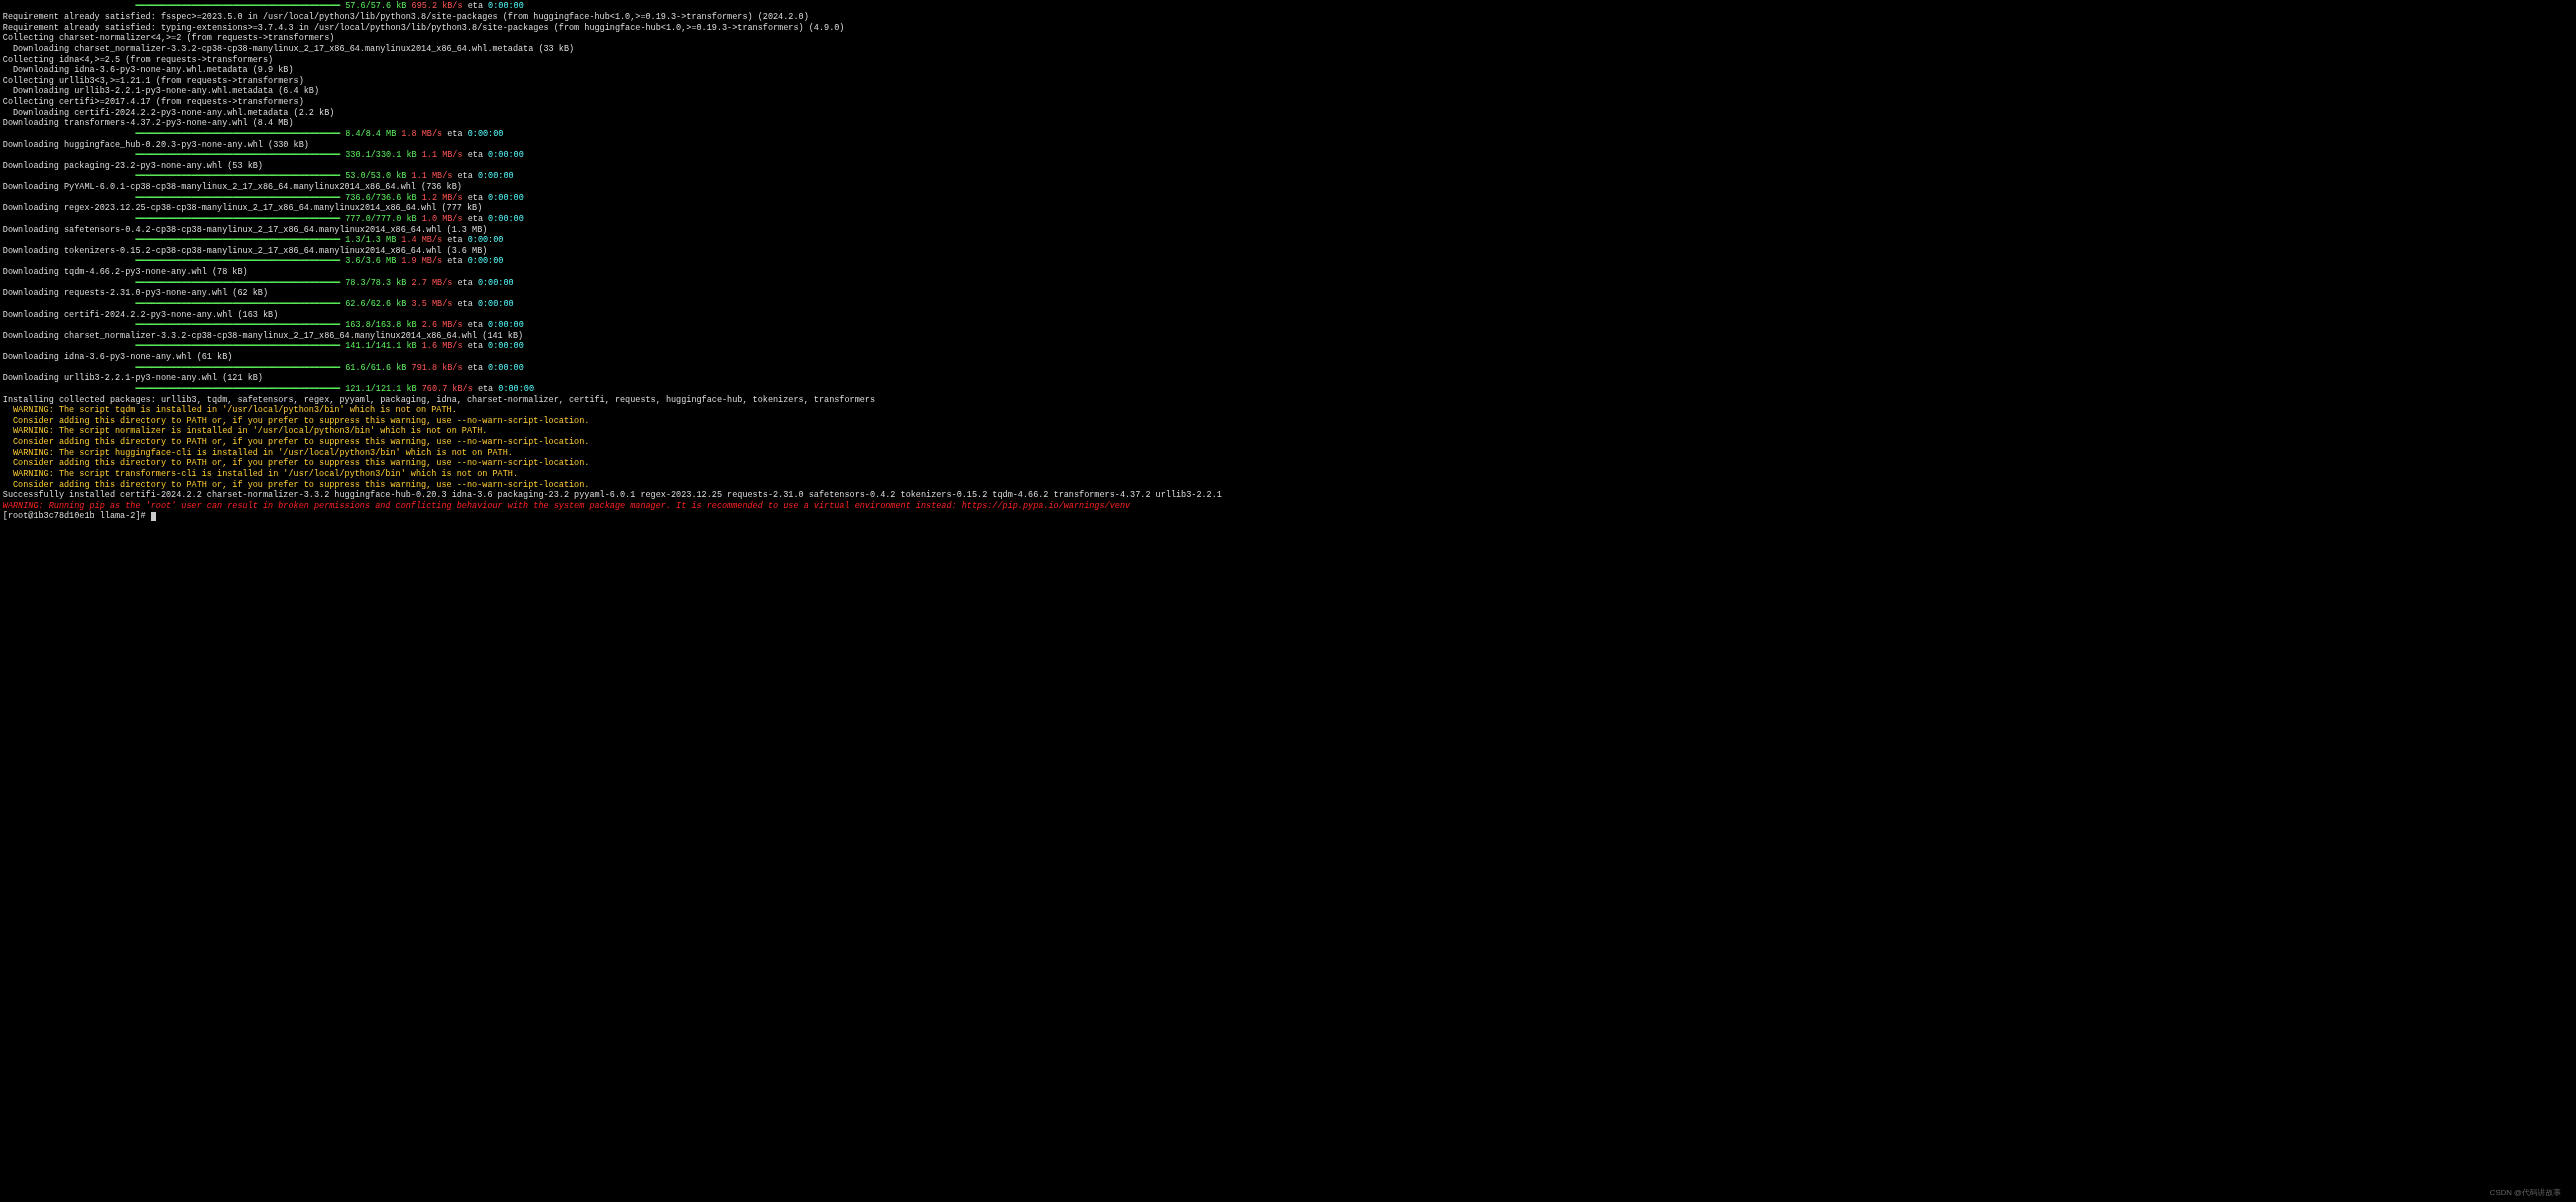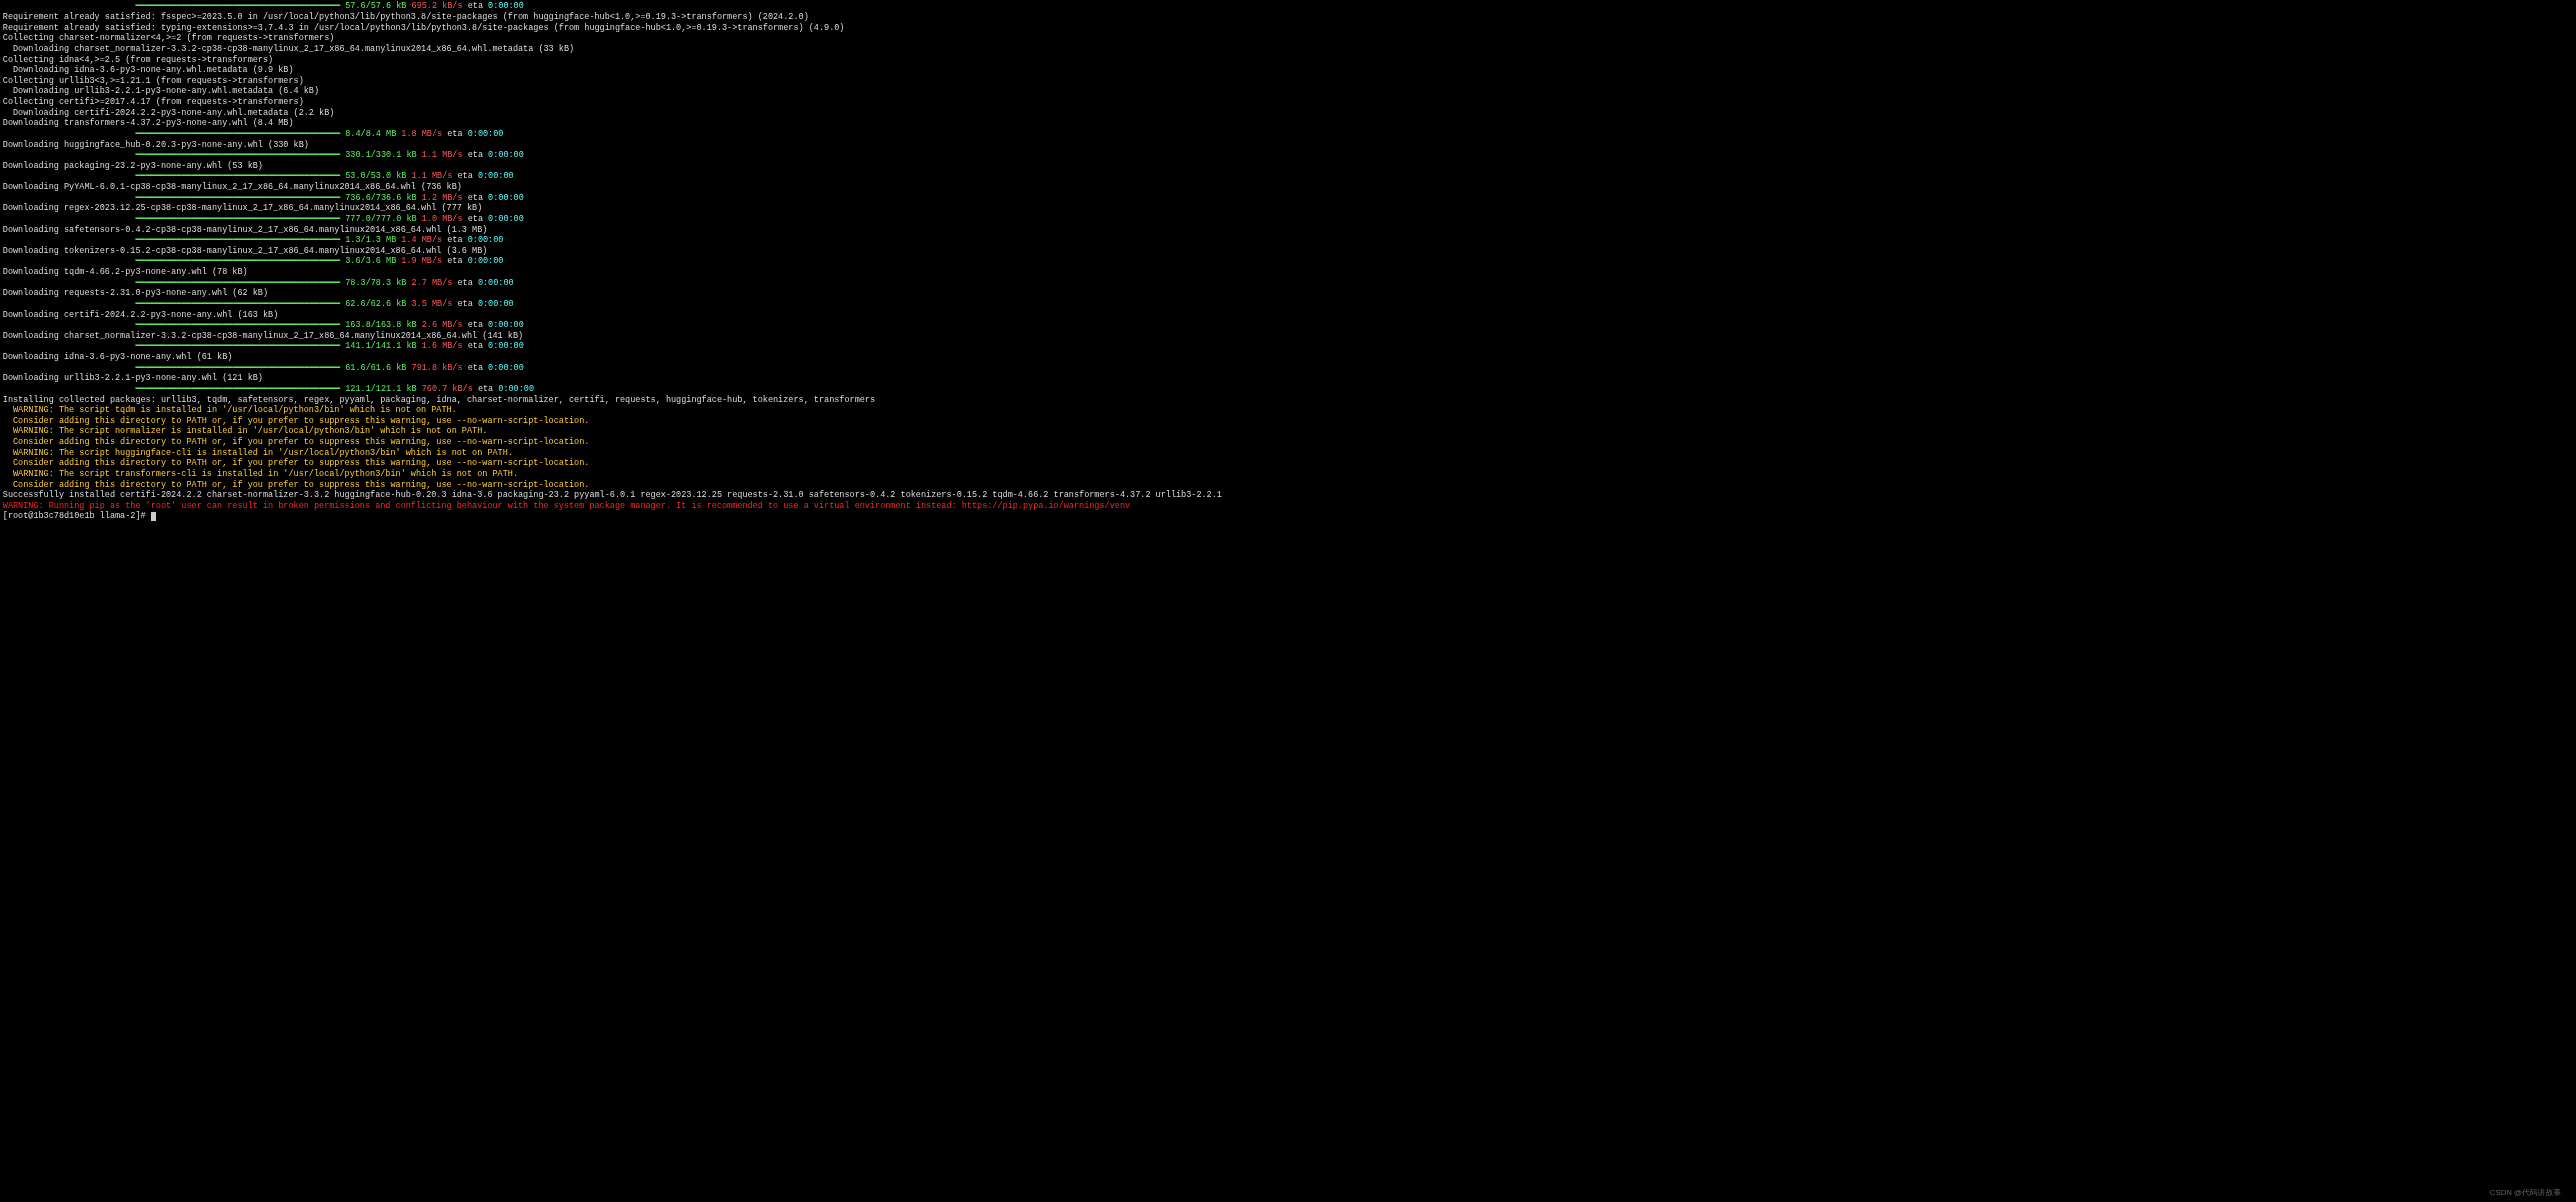--- a/index.html
+++ b/index.html
@@ -16,21 +16,21 @@
   #terminal {
     padding: 1.4px 2.8px;
     white-space: pre;
   }
   .line { white-space: pre; }
   .g { color: #5af25a; }    
   .r { color: #ff5555; }    
   .c { color: #55ffff; text-align: center; }    
   .w { color: #dddddd; }    
   .y { color: #ffcc33; }    
-  .rb { color: #ff2222; }    
+  .rb { color: #ff2222; font-style: italic; }    
   .cursor {
     display:inline-block;
     width:5px; height:9.2px;
     background:#ccc;
     vertical-align:text-bottom;
   }
   .watermark {
     position: fixed;
     bottom: 4.2px;
     right: 15px;

